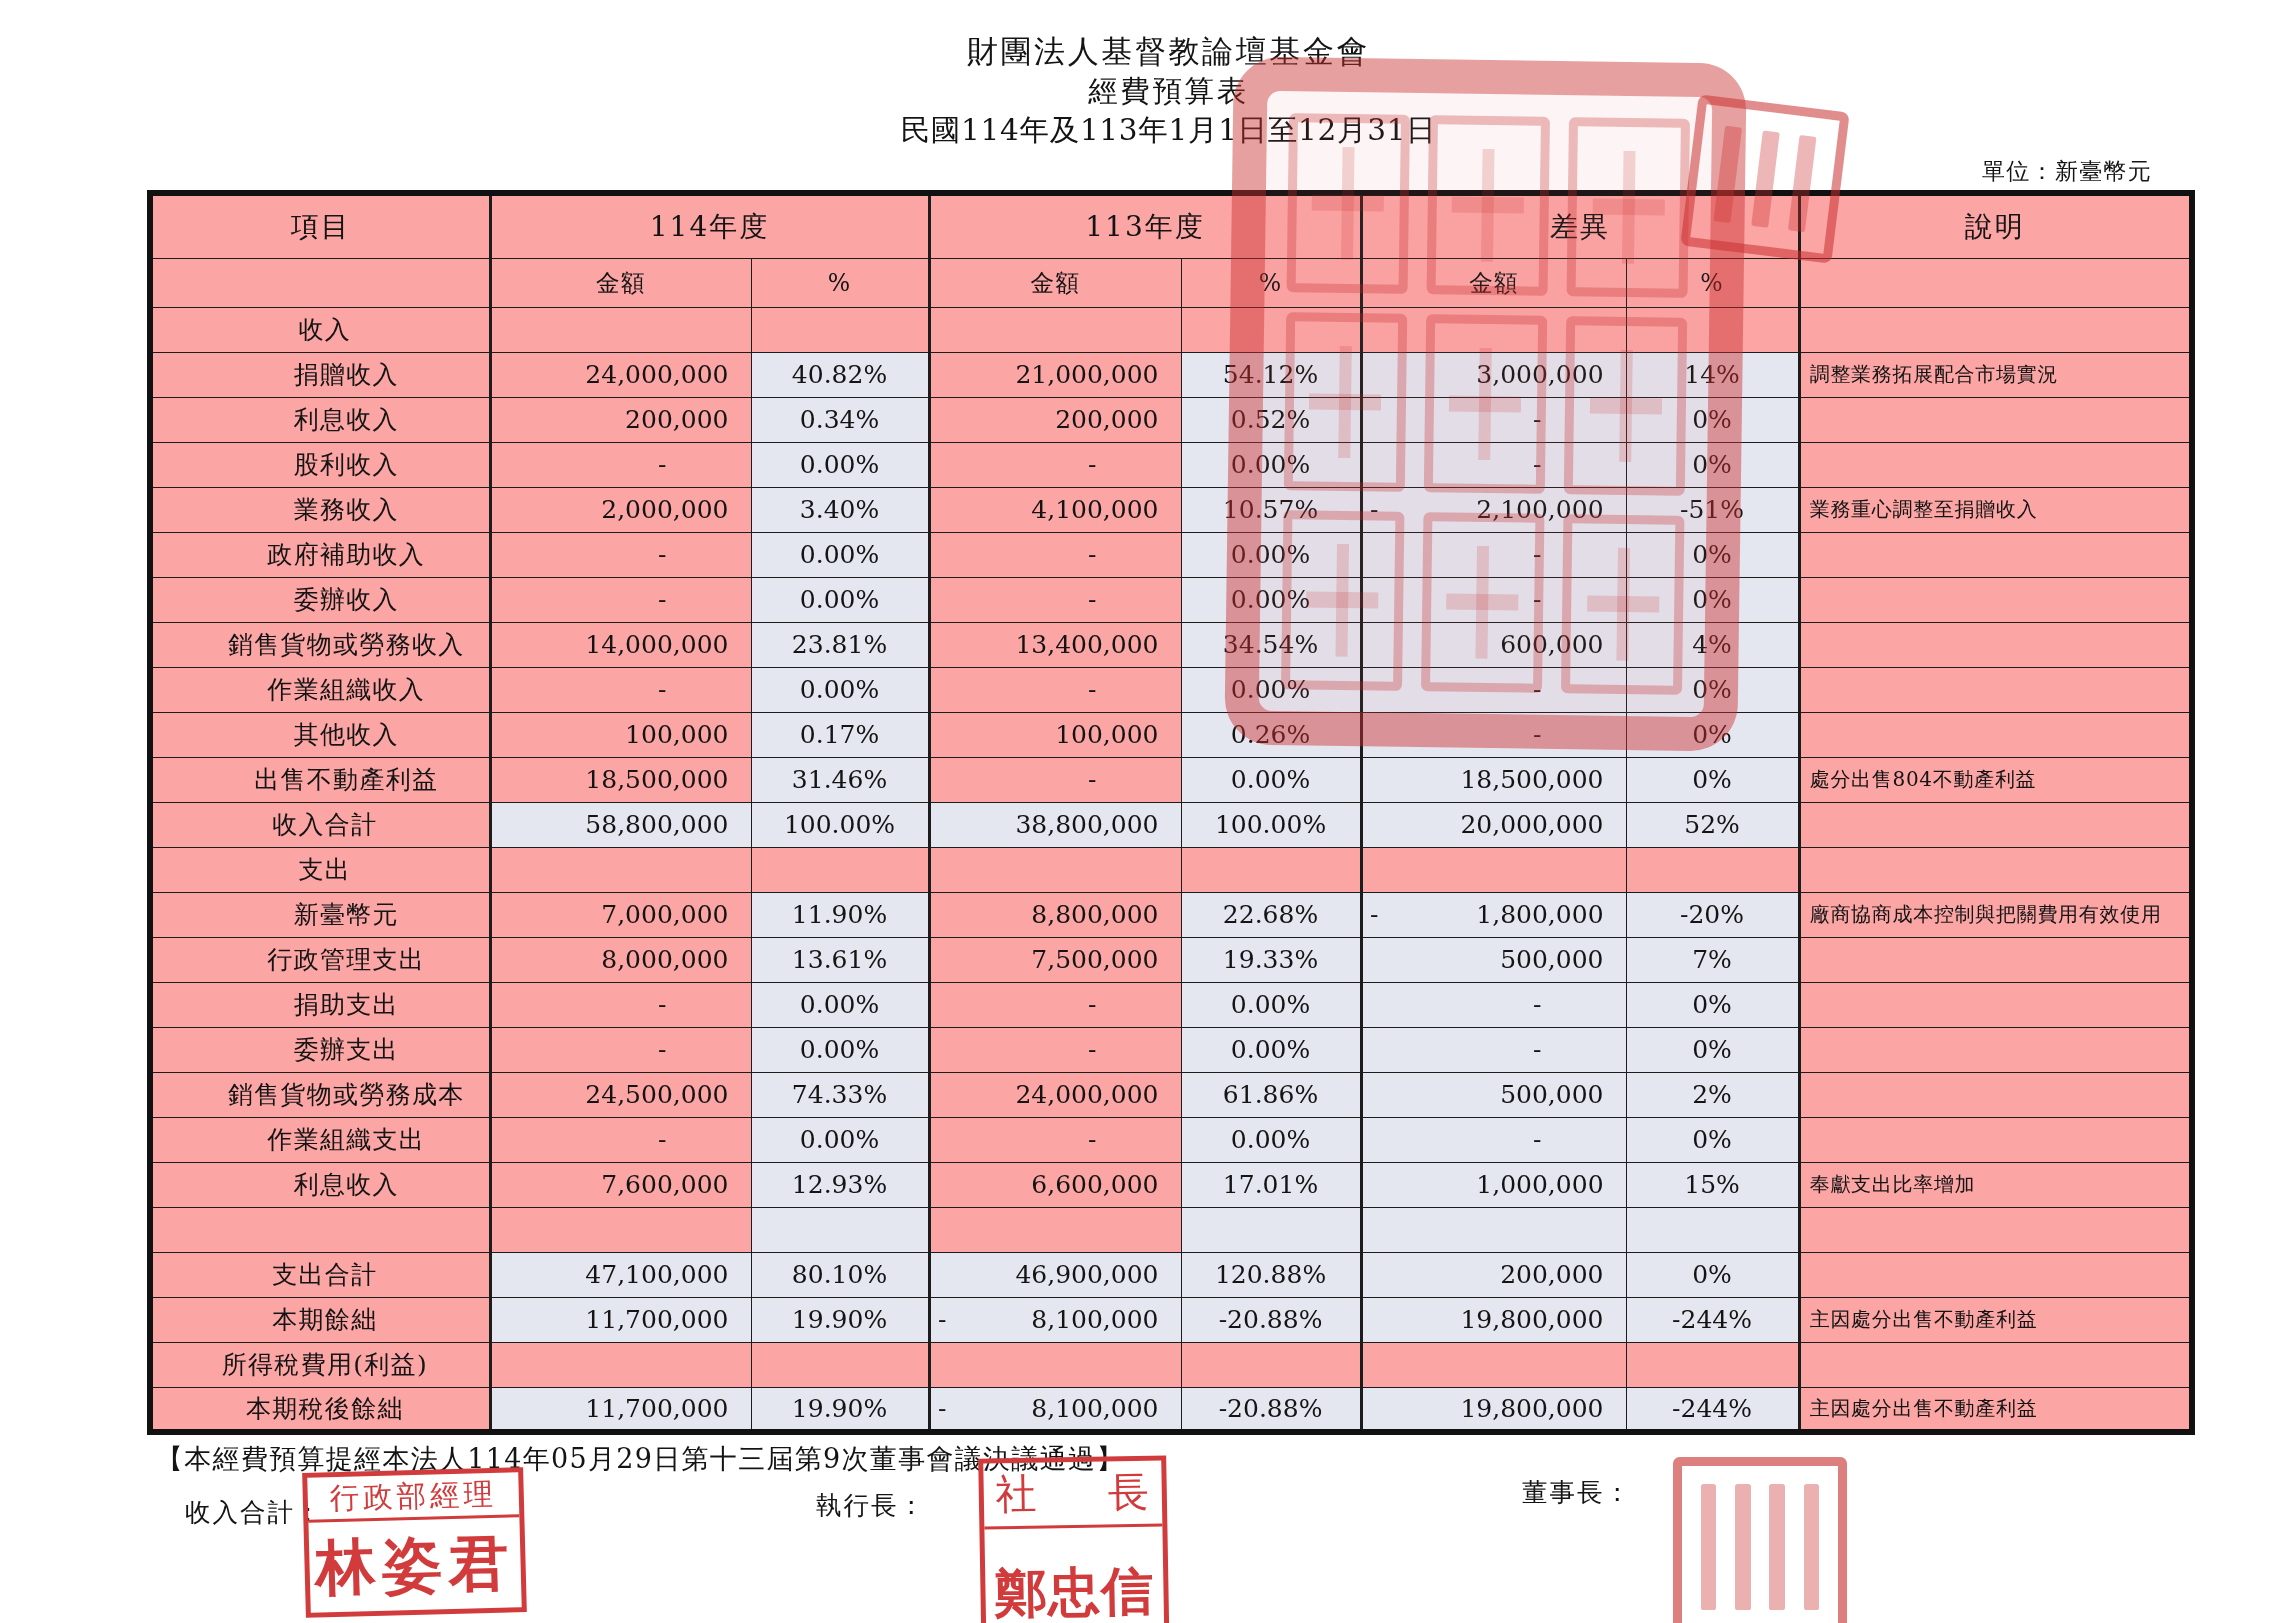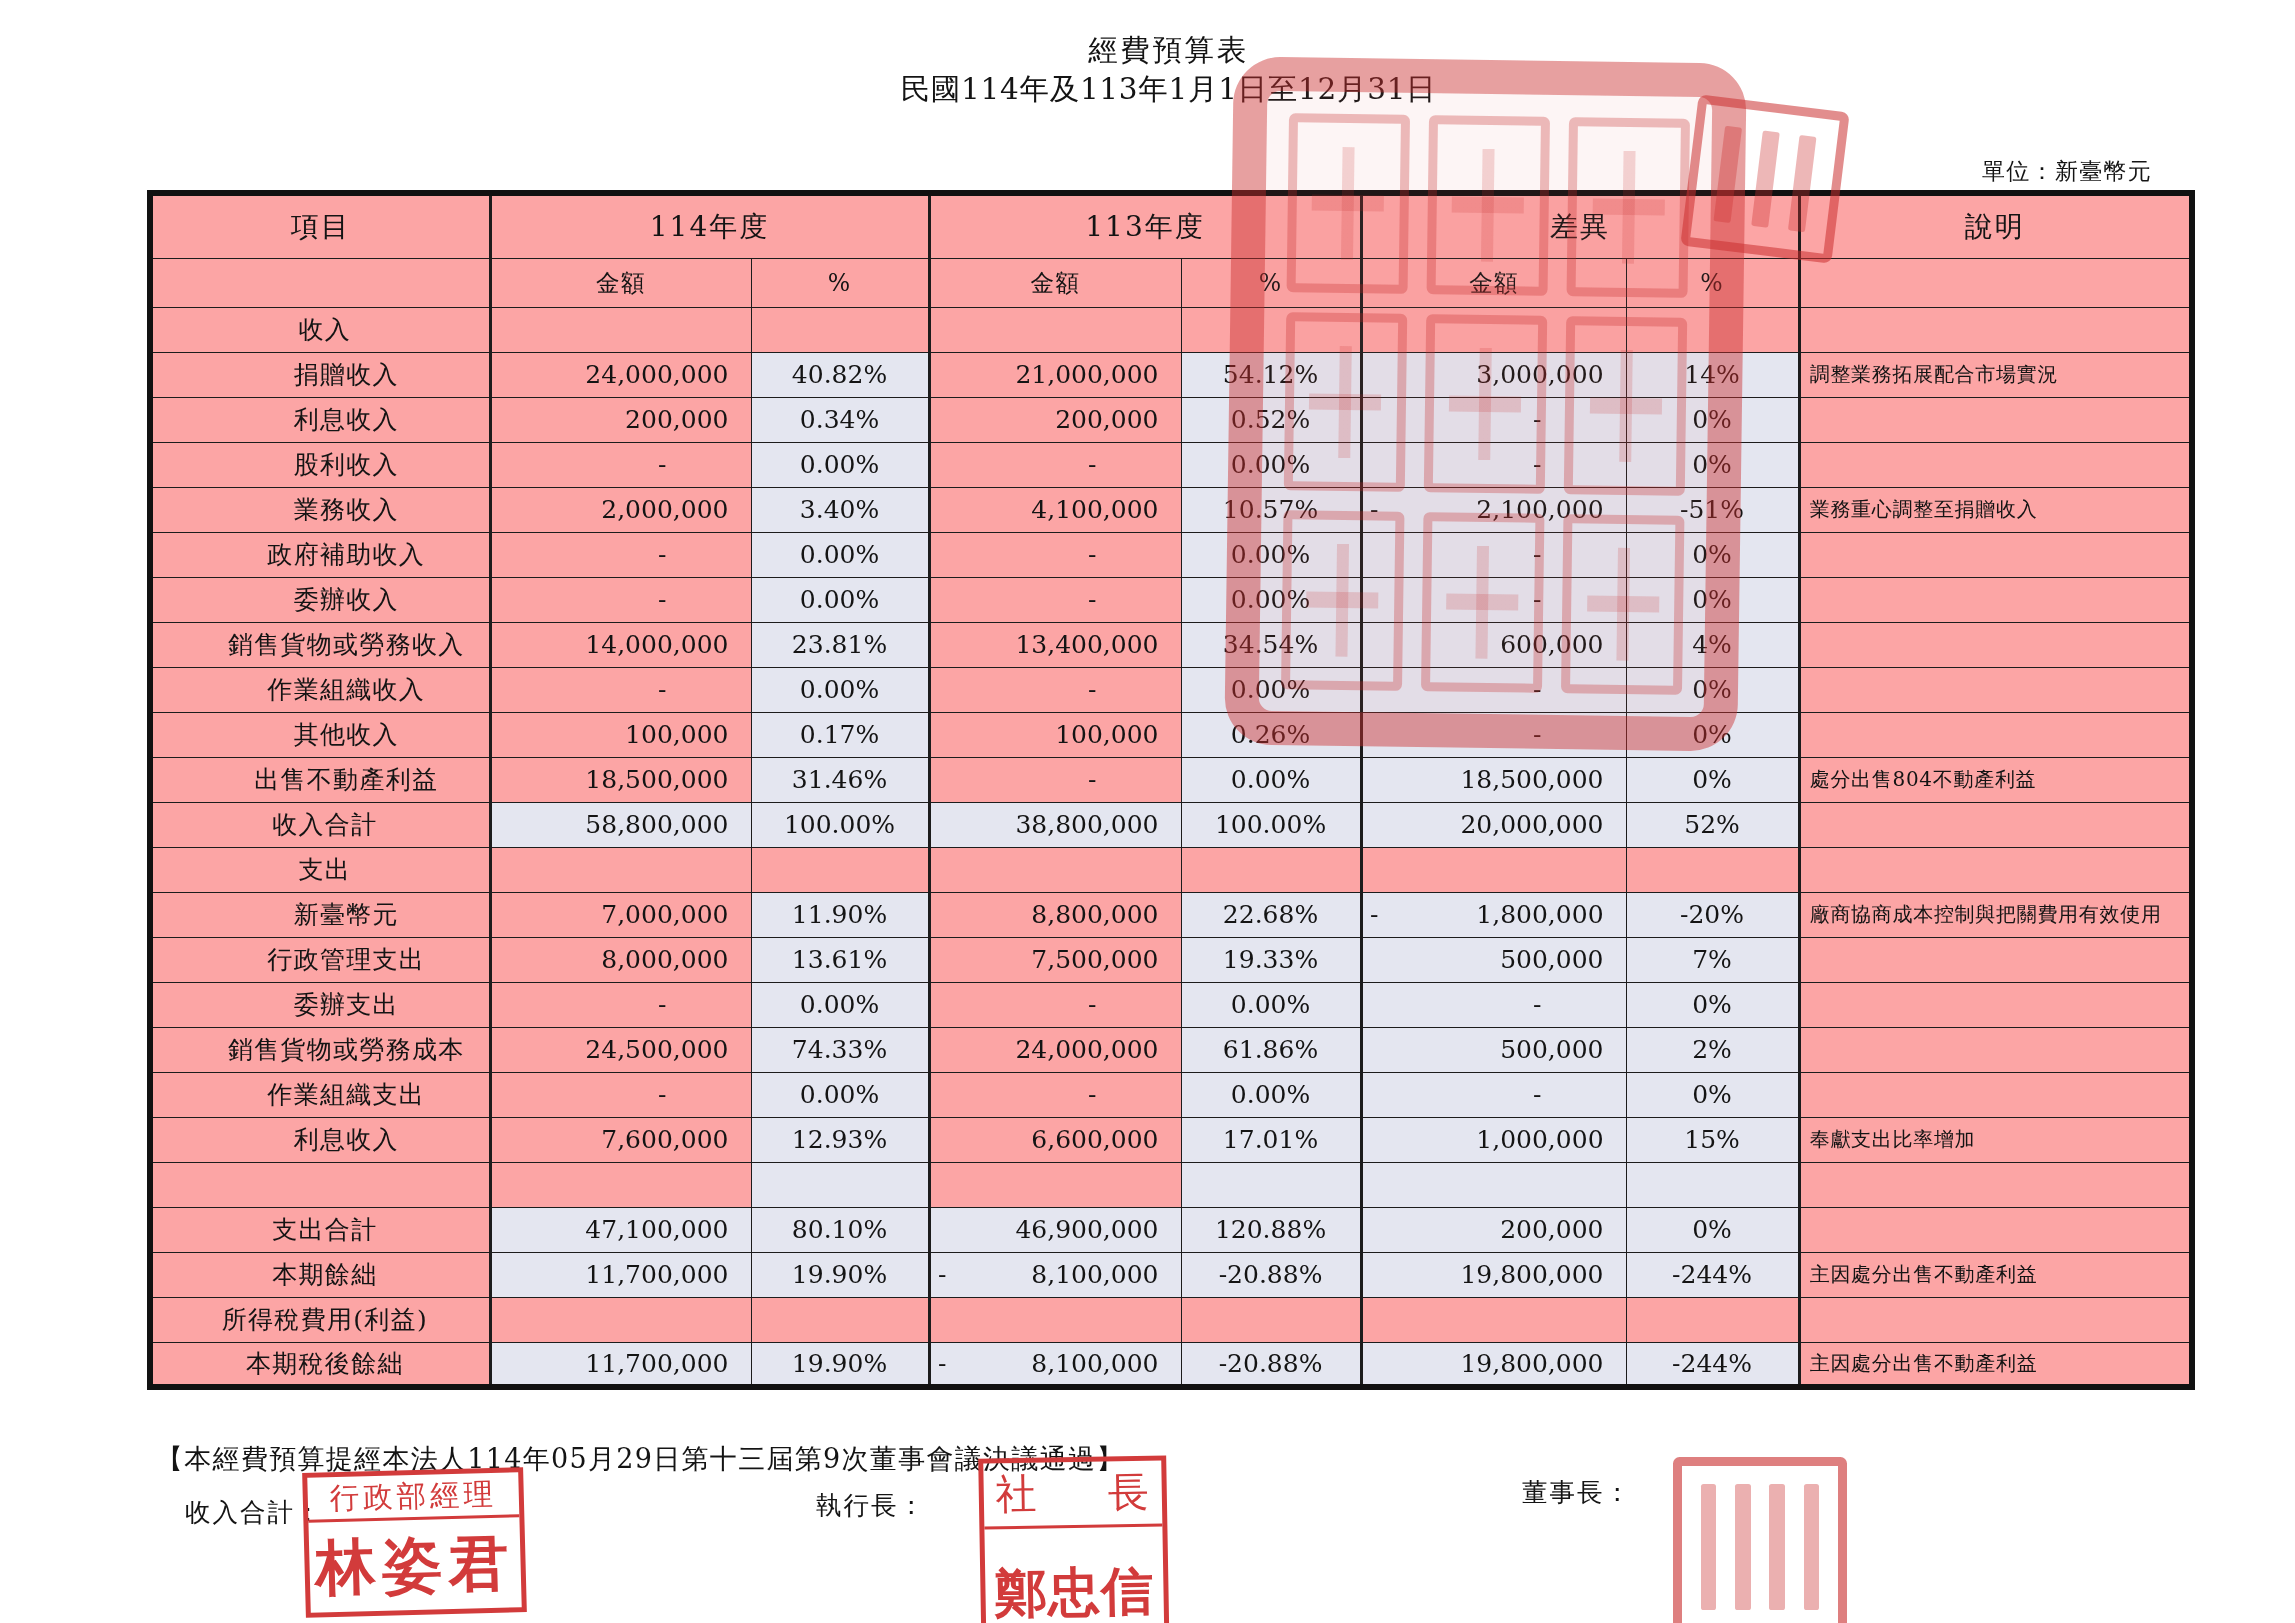--- a/index.html
+++ b/index.html
@@ -79,20 +79,21 @@
   .stamp-ceo .row2 { font-size:52px; font-weight:bold; letter-spacing:1.3px; line-height:128px; }
   .seal-chairman { left:1673px; top:1457px; width:156px; height:162px;
     border:9.2px solid rgba(202,48,48,0.62); border-radius:6.5px;
     display:flex; justify-content:space-evenly; align-items:center; }
   .seal-chairman .bar { width:15.7px; height:78%; background:rgba(202,48,48,0.38); border-radius:2.6px; }
 </style>
 </head>
 <body>
 
 <div class="title-block">
+  <div class="title-l1">財團法人基督教論壇基金會</div>
   <div class="title-l2">經費預算表</div>
   <div class="title-l3">民國114年及113年1月1日至12月31日</div>
 </div>
 <div class="unit-label">單位：新臺幣元</div>
 
 <table class="budget">
   <colgroup>
     <col class="w-item">
       <col class="w-a114">
       <col class="w-p114">
@@ -266,20 +267,30 @@
         <td class="c-item indent">行政管理支出</td>
         <td class="c-amt bL6">8,000,000</td>
         <td class="c-pct shade">13.61%</td>
         <td class="c-amt bL6">7,500,000</td>
         <td class="c-pct shade">19.33%</td>
         <td class="c-amt bL6 shade">500,000</td>
         <td class="c-pct shade">7%</td>
         <td class="c-note bL6"></td>
       </tr>
       <tr class="item">
+        <td class="c-item indent">捐助支出</td>
+        <td class="c-amt bL6 dash">-</td>
+        <td class="c-pct shade">0.00%</td>
+        <td class="c-amt bL6 dash">-</td>
+        <td class="c-pct shade">0.00%</td>
+        <td class="c-amt bL6 dash shade">-</td>
+        <td class="c-pct shade">0%</td>
+        <td class="c-note bL6"></td>
+      </tr>
+      <tr class="item">
         <td class="c-item indent">委辦支出</td>
         <td class="c-amt bL6 dash">-</td>
         <td class="c-pct shade">0.00%</td>
         <td class="c-amt bL6 dash">-</td>
         <td class="c-pct shade">0.00%</td>
         <td class="c-amt bL6 dash shade">-</td>
         <td class="c-pct shade">0%</td>
         <td class="c-note bL6"></td>
       </tr>
       <tr class="item">

